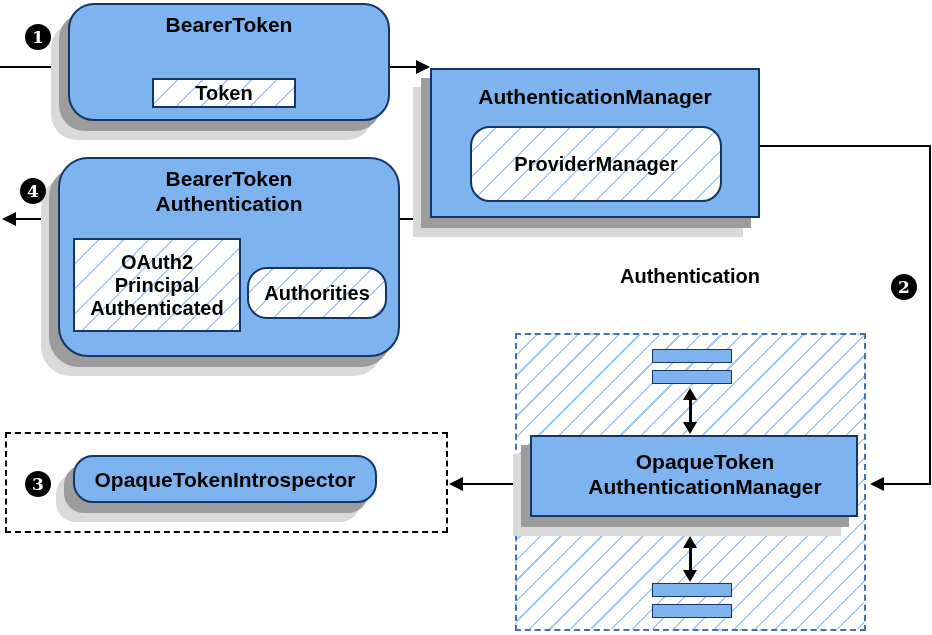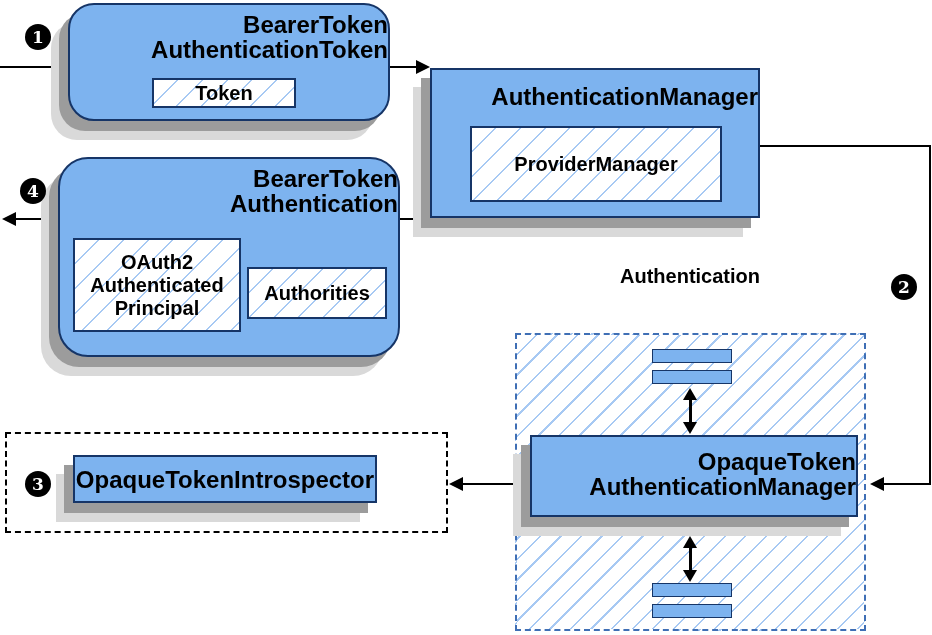--- a/index.html
+++ b/index.html
@@ -8,21 +8,21 @@
     font-family:"Liberation Sans",sans-serif;color:#000;
   }
   
   .node{
     position:absolute;background:var(--node-fill,#7db3ef);
     border:2px solid var(--node-border,#163567);
     box-shadow:-9px 10px 0 0 var(--shadow-dark,#9c9c9c),-17px 19px 0 0 var(--shadow-light,#d9d9d9);
     box-sizing:border-box;text-align:center;font-weight:bold;
   }
   .rounded{border-radius:26px;}
-  .node .title{font-size:24px;line-height:25px;font-weight:bold;text-align:right;}
+  .node .title{font-size:21px;line-height:25px;font-weight:bold;}
   
   .chip{
     position:absolute;box-sizing:border-box;
     border:2px solid var(--node-border,#163567);
     background-color:#fff;
     background-image:repeating-linear-gradient(135deg,rgba(0,0,0,0) 0 16px,var(--hatch-line,#a7c9f3) 16px 17.5px);
     font-weight:bold;font-size:20px;line-height:23px;text-align:center;
   }
   
   .bigdash{
@@ -46,21 +46,21 @@
   .bar{
     position:absolute;width:80px;height:14px;box-sizing:border-box;
     background:var(--node-fill,#7db3ef);border:1.5px solid var(--node-border,#163567);
   }
   .badge{
     position:absolute;width:26px;height:26px;border-radius:50%;background:#000;color:#fff;
     display:flex;align-items:center;justify-content:center;
     font-family:"DejaVu Serif",serif;font-weight:bold;font-size:17px;
   }
   .grouplabel{position:absolute;text-align:center;font-weight:bold;font-size:20px;line-height:24px;}
-  .vcenter{display:flex;flex-direction:column;align-items:center;justify-content:center;}
+  .vcenter{display:flex;flex-direction:column;align-items:center;justify-content:center;border-radius:20px;}
 </style>
 </head>
 <body>
 
 <div class="canvas">
 
   <div class="bigdash" style="left:515px;top:333px;width:351px;height:298px;"></div>
   <div class="blackdash" style="left:5px;top:432px;width:443px;height:101px;"></div>
 
   <div class="grouplabel" style="left:540px;top:264px;width:300px;">
@@ -94,41 +94,40 @@
     <div class="up"></div>
     <div class="stem"></div>
     <div class="down"></div>
   </div>
   <div class="bar" style="left:652px;top:583px;"></div>
   <div class="bar" style="left:652px;top:604px;"></div>
 
   <div class="node rounded" style="left:68px;top:3px;width:322px;height:118px;">
     <div class="title" style="padding-top:7px;">
       <div>BearerToken</div>
-      <div>AuthenticationToken</div>
     </div>
     <div class="chip" style="left:82px;top:73px;width:144px;height:30px;line-height:27px;">Token</div>
   </div>
 
   <div class="node" style="left:430px;top:68px;width:330px;height:150px;">
     <div class="title" style="padding-top:14px;">AuthenticationManager</div>
     <div class="chip vcenter" style="left:38px;top:56px;width:252px;height:76px;">
       <div>ProviderManager</div>
     </div>
   </div>
 
   <div class="node rounded" style="left:58px;top:157px;width:342px;height:200px;border-radius:30px;">
     <div class="title" style="padding-top:7px;">
       <div>BearerToken</div>
       <div>Authentication</div>
     </div>
     <div class="chip" style="left:13px;top:79px;width:168px;height:94px;padding-top:11px;">
       <div>OAuth2</div>
+      <div>Principal</div>
       <div>Authenticated</div>
-      <div>Principal</div>
     </div>
     <div class="chip vcenter" style="left:187px;top:108px;width:140px;height:52px;">
       <div>Authorities</div>
     </div>
   </div>
 
   <div class="node" style="left:530px;top:435px;width:328px;height:82px;">
     <div class="title" style="padding-top:12px;padding-left:22px;">
       <div>OpaqueToken</div>
       <div>AuthenticationManager</div>

